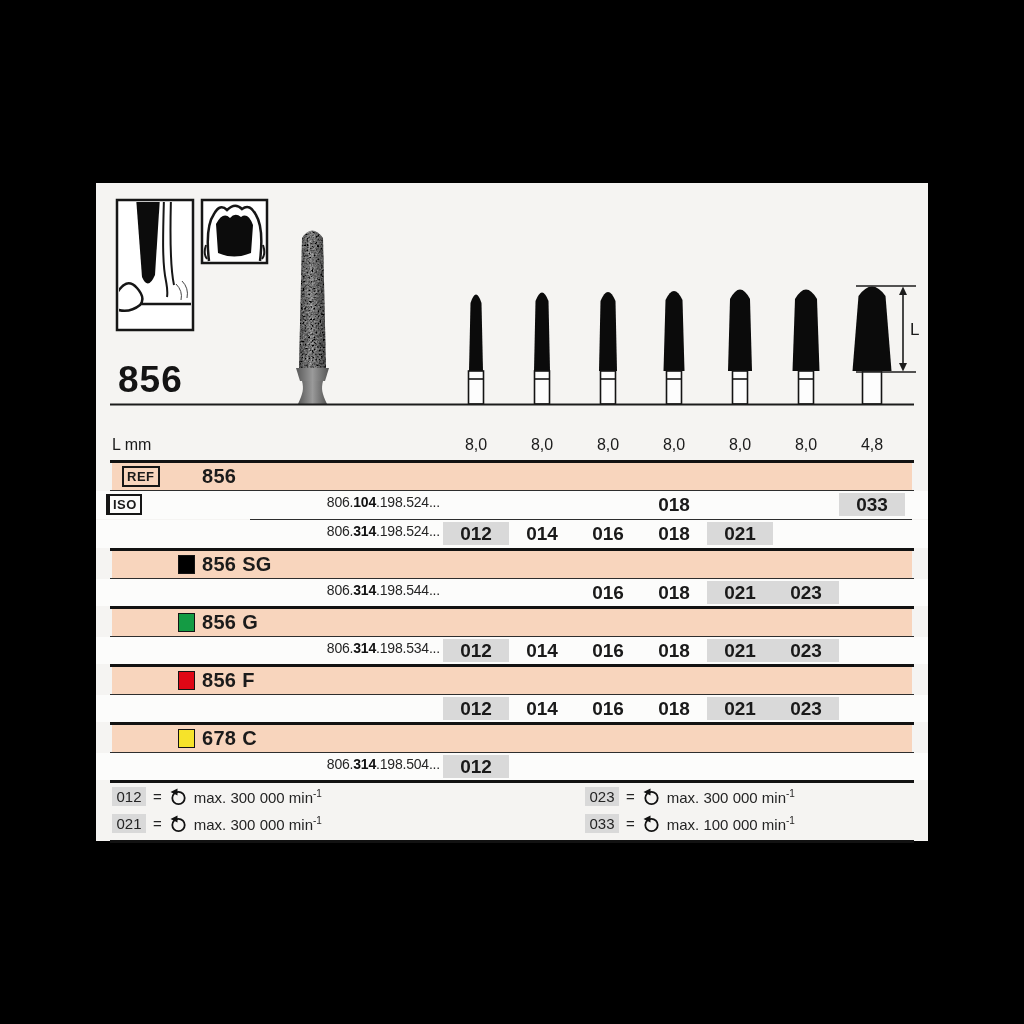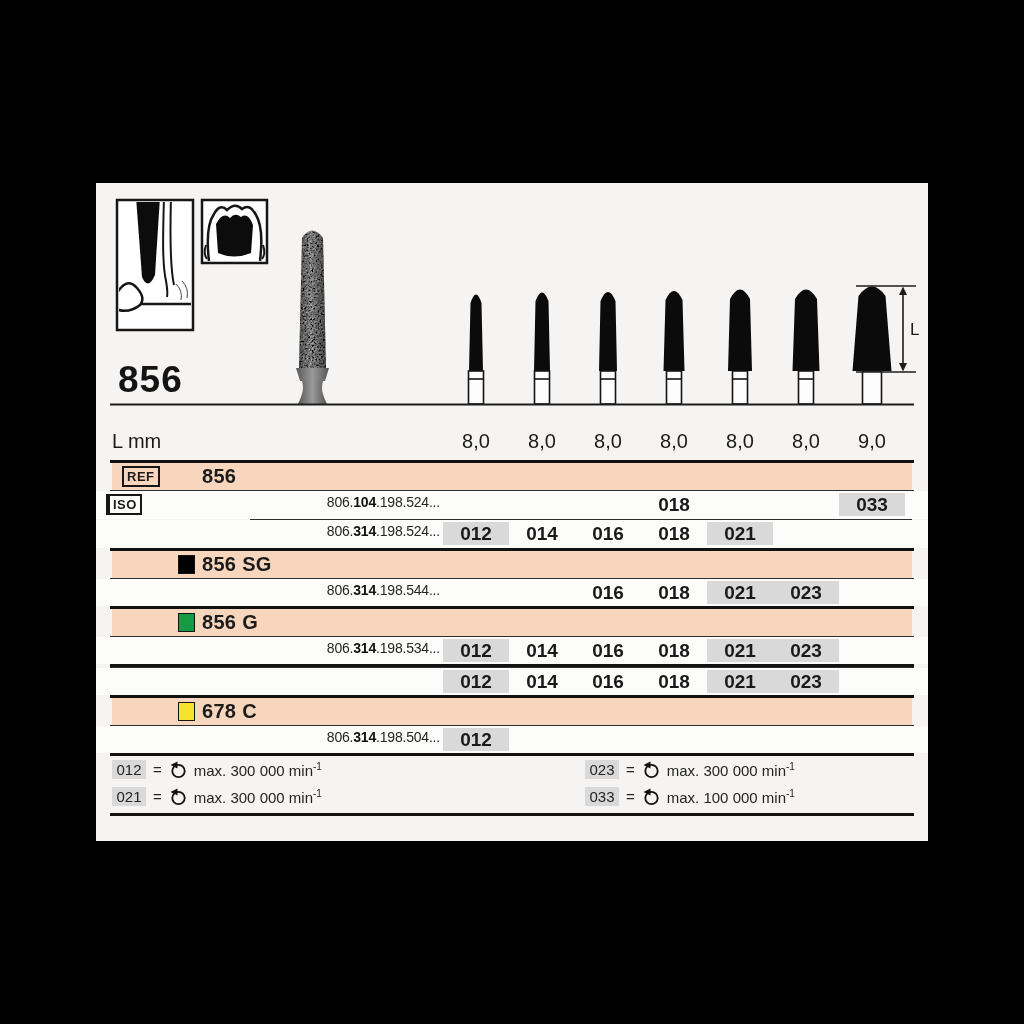--- a/index.html
+++ b/index.html
@@ -5,21 +5,21 @@
   html,body { margin:0; padding:0; width:1024px; height:1024px; background:#000; overflow:hidden;
               font-family:"Liberation Sans", sans-serif; }
   .page { position:absolute; left:96px; top:183px; width:832px; height:658px;
           background:#f5f4f2; color:#1b1b1b; }
 
   
   .header { position:relative; width:832px; height:277px; }
   .header svg { position:absolute; left:0; top:0; }
   .fig-title { position:absolute; left:22px; top:176px; font-size:37px; font-weight:bold;
                letter-spacing:1px; color:#141414; }
-  .size-row { position:absolute; left:0; top:245px; width:833px; height:22px; font-size:20px; }
+  .size-row { position:absolute; left:0; top:251px; width:833px; height:22px; font-size:16px; }
   .size-label { position:absolute; left:16px; top:2px; }
   .sz { position:absolute; width:66px; text-align:center; top:2px; }
   .s1{left:347px}.s2{left:413px}.s3{left:479px}.s4{left:545px}.s5{left:611px}.s6{left:677px}.s7{left:743px}
 
   
   .rule-thick { height:3px; background:#121212; margin:0 14px; }
   .rule-thin  { height:1px; background:#2e2e2e; margin:0 14px; }
   .rule-part  { height:1px; background:#2e2e2e; margin-left:154px; width:662px; }
   .band { position:relative; height:27px; background:var(--band,#f8d5bd); margin:0 16px; }
   .tag-box { position:absolute; left:10px; top:3px; height:17px; line-height:17px;
@@ -148,21 +148,21 @@
     <div class="fig-title">856</div>
 
     <div class="size-row">
       <span class="size-label">L mm</span>
       <span class="sz s1">8,0</span>
       <span class="sz s2">8,0</span>
       <span class="sz s3">8,0</span>
       <span class="sz s4">8,0</span>
       <span class="sz s5">8,0</span>
       <span class="sz s6">8,0</span>
-      <span class="sz s7">9,0</span>
+      <span class="sz s7">4,8</span>
     </div>
   </div>
 
   <div class="rule-thick"></div>
 
   <div class="band">
     <span class="tag-box">REF</span>
     <span class="band-name">856</span>
   </div>
   <div class="rule-thin"></div>
@@ -207,20 +207,24 @@
     <span class="iso-code"><span>806.</span><b>314</b><span>.198.534...</span></span>
     <span class="cell c1 gray">012</span>
     <span class="cell c2">014</span>
     <span class="cell c3">016</span>
     <span class="cell c4">018</span>
     <span class="cell c5 gray">021</span>
     <span class="cell c6 gray">023</span>
   </div>
 
   <div class="rule-thick"></div>
+  <div class="band">
+    <span class="swatch" style="background-color: rgb(223, 7, 21);"></span>
+    <span class="band-name">856 F</span>
+  </div>
   <div class="rule-thin"></div>
   <div class="iso-row">
     <span class="cell c1 gray">012</span>
     <span class="cell c2">014</span>
     <span class="cell c3">016</span>
     <span class="cell c4">018</span>
     <span class="cell c5 gray">021</span>
     <span class="cell c6 gray">023</span>
   </div>
 

